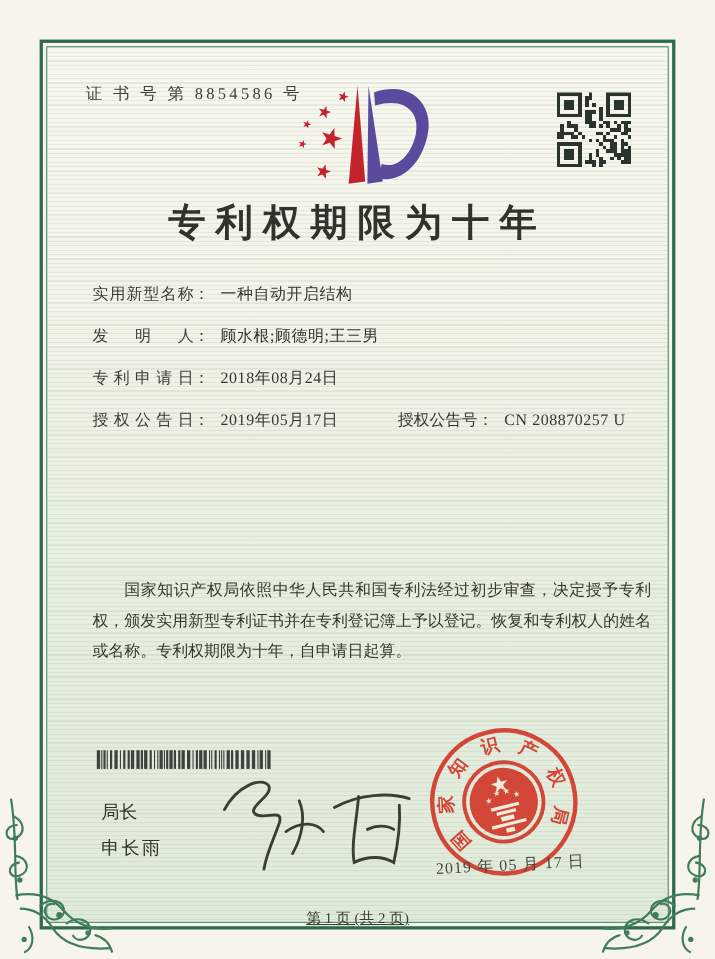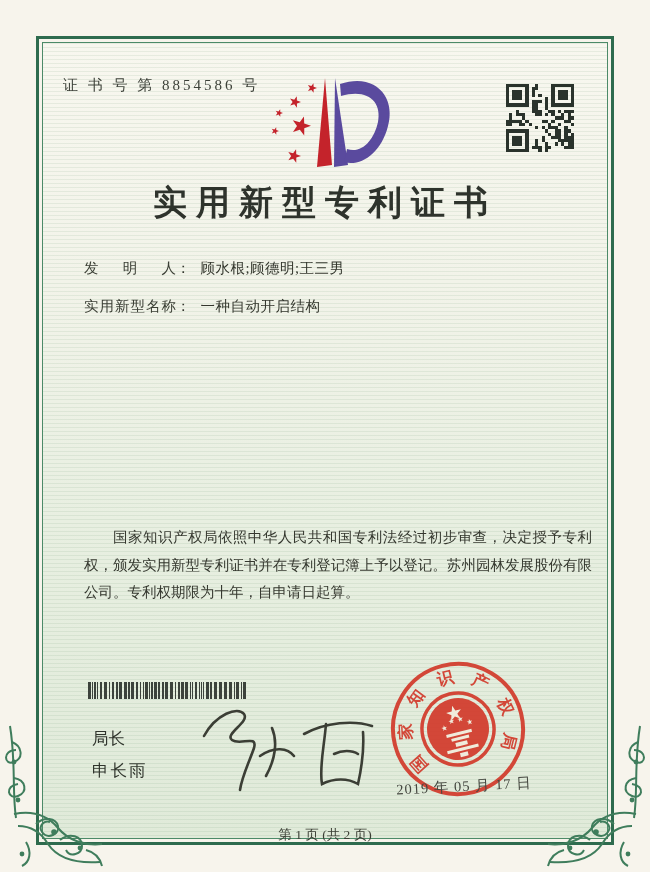--- a/index.html
+++ b/index.html
@@ -22,21 +22,21 @@
     background:
       repeating-linear-gradient(180deg, rgba(104,150,110,0.12) 0 1px, rgba(104,150,110,0) 1px 4px),
       linear-gradient(180deg,#f8f7ef 0%,#f2f3e9 30%,#e8efe1 60%,#e0ead9 100%);
   }
   
   .ornament{position:absolute;width:104px;height:148px;bottom:2px;}
   .ornament.left{left:2px;}
   .ornament.right{right:2px;transform:scaleX(-1);}
   
   .cert-number{
-    position:absolute;left:63px;top:76px;font-size:15px;letter-spacing:3px;color:#3c4038;
+    position:absolute;left:78px;top:76px;font-size:15px;letter-spacing:3px;color:#3c4038;
   }
   .logo{position:absolute;left:268px;top:70px;width:130px;height:105px;}
   .qr{position:absolute;left:506px;top:84px;width:68px;height:68px;}
   .title{
     position:absolute;left:0;right:0;top:180px;text-align:center;
     font-size:34px;font-weight:600;letter-spacing:9px;color:#2e332c;
   }
   
   .fields{position:absolute;left:84px;top:256px;right:56px;font-size:14.5px;}
   .field-row{height:38px;line-height:24px;white-space:nowrap;}
@@ -71,21 +71,21 @@
     position:absolute;left:50%;top:50%;width:18px;height:18px;margin:-9px 0 0 -9px;
     font-size:16.5px;font-weight:700;color:#d23b2c;text-align:center;line-height:18px;
   }
   .seal-emblem{position:absolute;left:27px;top:27px;width:80px;height:80px;}
   .seal-date{
     position:absolute;left:394px;top:777px;width:140px;text-align:center;
     font-size:14.5px;letter-spacing:1px;color:#454840;transform:rotate(-3deg);
   }
   
   .page-footer{
-    position:absolute;left:0;right:0;top:826px;text-align:center;font-size:13.5px;color:#3a3e34;
+    position:absolute;left:0;right:0;top:826px;text-align:center;font-size:13.5px;color:#3a3e34;text-decoration:underline;
   }
 </style>
 </head>
 <body>
 
 <div class="frame-outer">
   <div class="frame-inner"></div>
 </div>
 
 <svg class="ornament left" viewBox="0 0 104 148">
@@ -351,33 +351,39 @@
       <rect x="12" y="19" width="1" height="1"></rect>
       <rect x="13" y="19" width="1" height="1"></rect>
       <rect x="18" y="19" width="1" height="1"></rect>
       <rect x="19" y="19" width="1" height="1"></rect>
       <rect x="20" y="19" width="1" height="1"></rect>
       <rect x="10" y="20" width="1" height="1"></rect>
       <rect x="12" y="20" width="1" height="1"></rect>
     </g>
 </svg>
 
-<div class="title">实用新型专利证书</div>
+<div class="title">专利权期限为十年</div>
 
 <div class="fields">
+  <div class="field-row">
+    <span class="field-label">实用新型名称</span><span class="field-colon">：</span><span class="field-value">一种自动开启结构</span>
+  </div>
   <div class="field-row">
     <span class="field-label">发明人</span><span class="field-colon">：</span><span class="field-value">顾水根;顾德明;王三男</span>
   </div>
   <div class="field-row">
-    <span class="field-label">实用新型名称</span><span class="field-colon">：</span><span class="field-value">一种自动开启结构</span>
+    <span class="field-label">专利申请日</span><span class="field-colon">：</span><span class="field-value">2018年08月24日</span>
+  </div>
+  <div class="field-row">
+    <span class="field-label">授权公告日</span><span class="field-colon">：</span><span class="field-value">2019年05月17日</span><span class="grant-pair2"><span>授权公告号</span><span class="field-colon">：</span><span class="field-value">CN 208870257 U</span></span>
   </div>
 </div>
 
 <div class="body-text">
-  <p>国家知识产权局依照中华人民共和国专利法经过初步审查，决定授予专利权，颁发实用新型专利证书并在专利登记簿上予以登记。苏州园林发展股份有限公司。专利权期限为十年，自申请日起算。</p>
+  <p>国家知识产权局依照中华人民共和国专利法经过初步审查，决定授予专利权，颁发实用新型专利证书并在专利登记簿上予以登记。恢复和专利权人的姓名或名称。专利权期限为十年，自申请日起算。</p>
 </div>
 
 <div class="barcode" id="barcode">
     <div class="bar" style="width: 3px;"></div>
     <div class="gap" style="width: 1px;"></div>
     <div class="bar" style="width: 1px;"></div>
     <div class="gap" style="width: 1px;"></div>
     <div class="bar" style="width: 2px;"></div>
     <div class="gap" style="width: 1px;"></div>
     <div class="bar" style="width: 1px;"></div>

